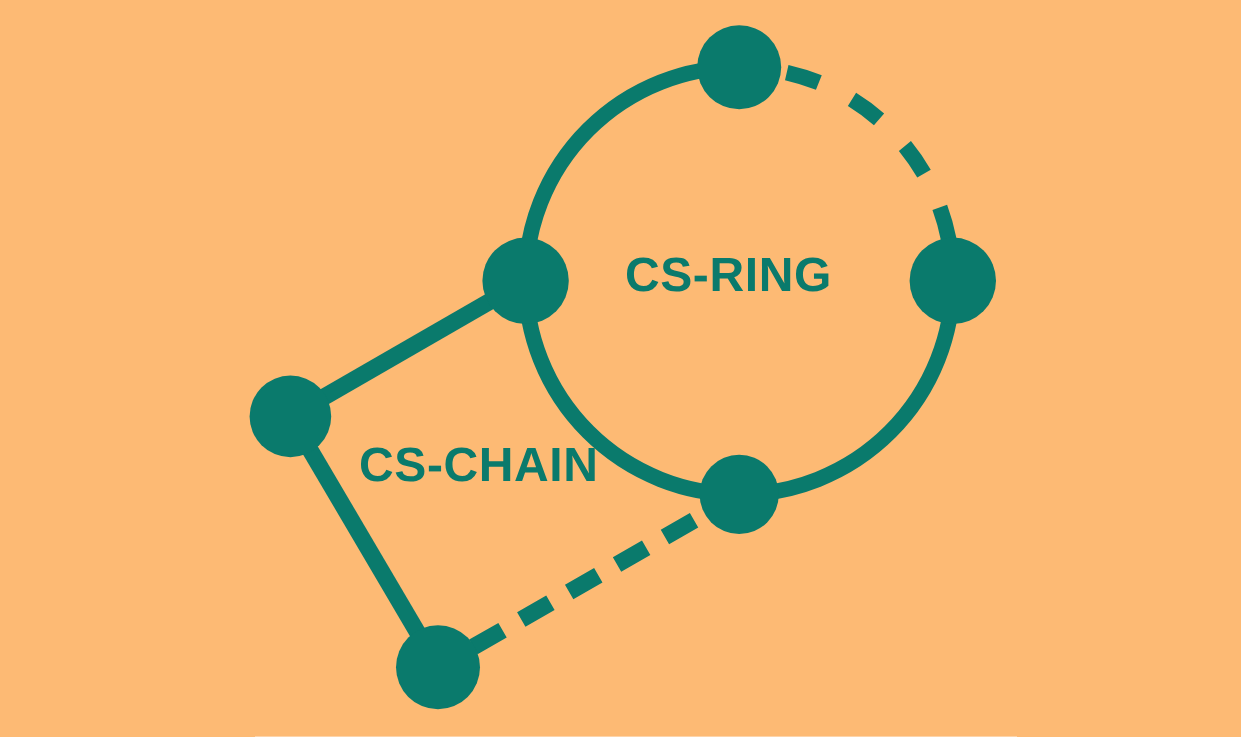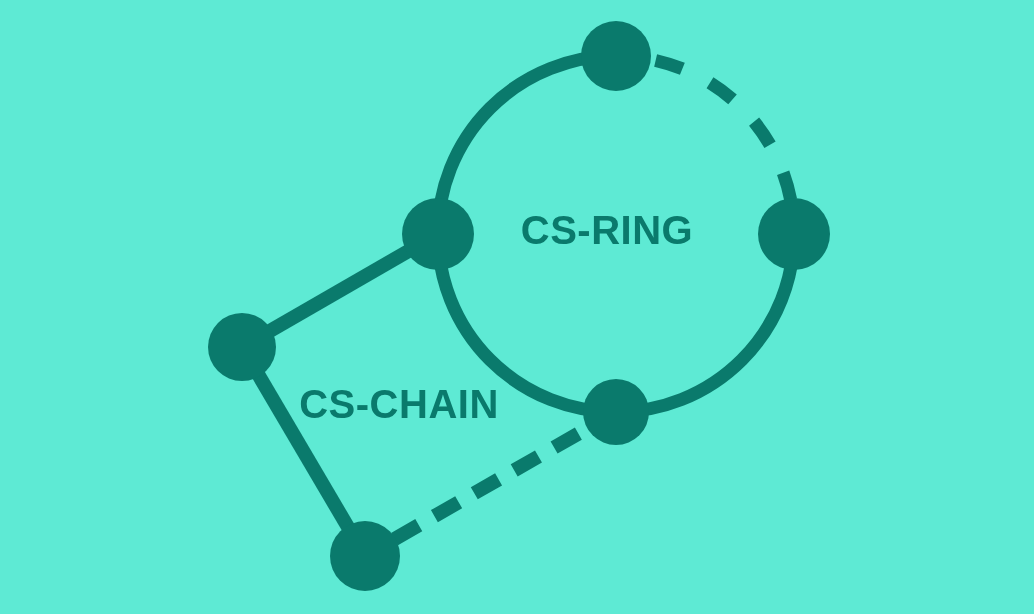--- a/index.html
+++ b/index.html
@@ -5,21 +5,21 @@
   html, body {
     margin: 0;
     padding: 0;
     background: #ffffff;
     font-family: "Liberation Sans", sans-serif;
   }
   .stage {
     position: relative;
     width: 1034px;
     height: 614px;
-    background: #5eead4;
+    background: #fdba74;
     overflow: hidden;
   }
   .stage svg {
     position: absolute;
     left: 0;
     top: 0;
   }
   .diagram-label {
     position: absolute;
     transform: translate(-50%, -50%);
@@ -41,14 +41,14 @@
       <line x1="242" y1="347" x2="365" y2="556" stroke="#0a7a6c" stroke-width="14" stroke-linecap="butt"></line>
       <line x1="365" y1="556" x2="616" y2="412" stroke="#0a7a6c" stroke-width="14" stroke-linecap="butt" stroke-dasharray="28 18" stroke-dashoffset="12"></line>
       <circle cx="616" cy="56" r="35" fill="#0a7a6c"></circle>
       <circle cx="794" cy="234" r="36" fill="#0a7a6c"></circle>
       <circle cx="616" cy="412" r="33" fill="#0a7a6c"></circle>
       <circle cx="438" cy="234" r="36" fill="#0a7a6c"></circle>
       <circle cx="242" cy="347" r="34" fill="#0a7a6c"></circle>
       <circle cx="365" cy="556" r="35" fill="#0a7a6c"></circle>
     </svg>
   <div class="diagram-label" id="label-0" style="left: 607px; top: 230px; color: rgb(10, 122, 108);">CS-RING</div>
-  <div class="diagram-label" id="label-1" style="left: 399px; top: 404px; color: rgb(10, 122, 108);">CS-CHAIN</div>
+  <div class="diagram-label" id="label-1" style="left: 399px; top: 388px; color: rgb(10, 122, 108);">CS-CHAIN</div>
 </div>
 
 </body></html>

